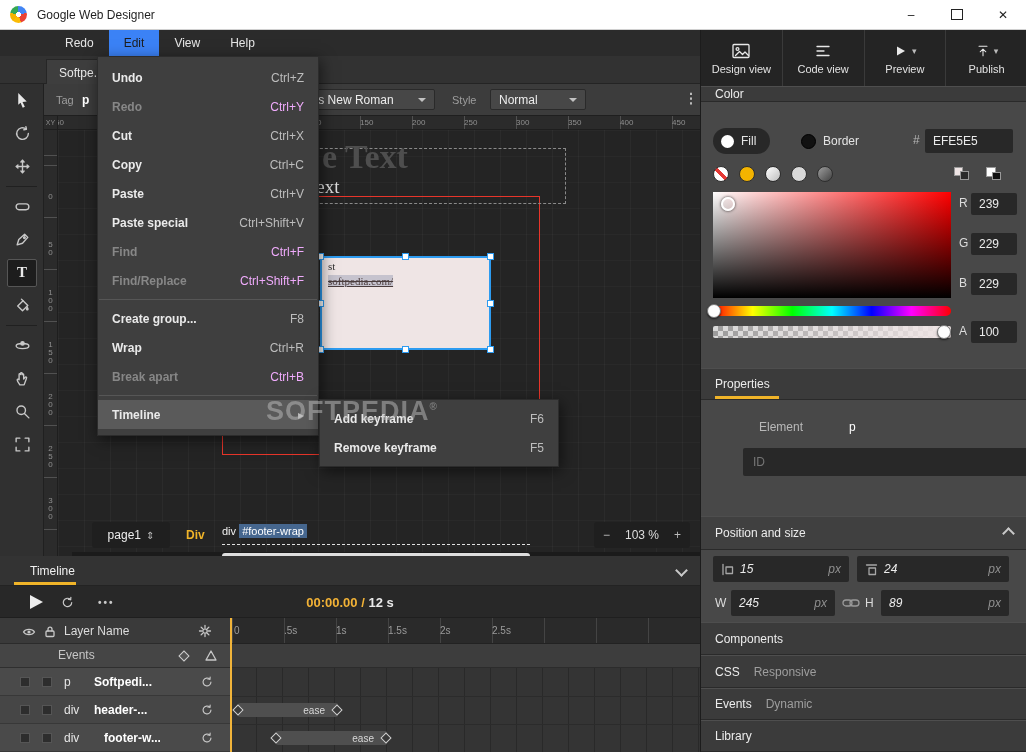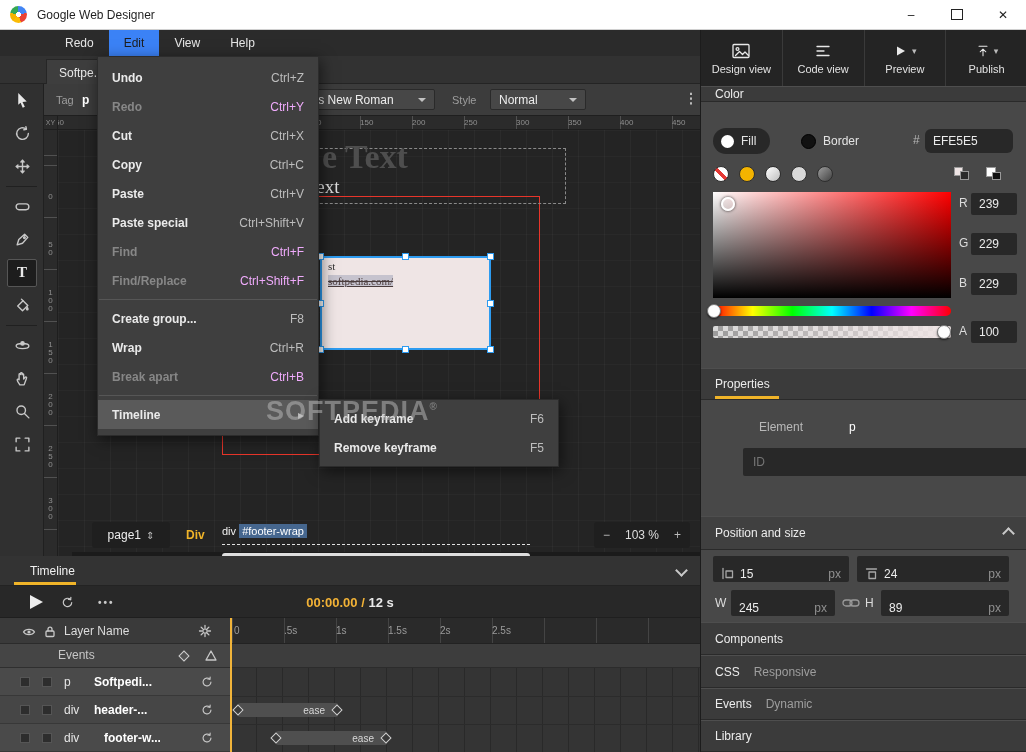--- a/index.html
+++ b/index.html
@@ -106,21 +106,21 @@
   .hue{position:absolute;left:12px;top:190px;width:238px;height:10px;border-radius:5px;
        background:linear-gradient(to right,#f00,#ff0,#0f0,#0ff,#00f,#f0f,#f00);}
   .alpha{position:absolute;left:12px;top:210px;width:238px;height:12px;border-radius:2px;
        background:linear-gradient(to right, rgba(239,229,229,0), rgb(239,229,229)),
                   repeating-conic-gradient(#9b9b9b 0% 25%, #d8d8d8 0% 50%);background-size:auto,10px 10px;}
   .slider-handle{position:absolute;width:14px;height:14px;background:#fdfdfd;border:1px solid #777;border-radius:50%;box-sizing:border-box;box-shadow:0 1px 2px rgba(0,0,0,.6);}
   .rgb-label{position:absolute;color:#dcdcdc;font-size:12px;}
   .chev{display:inline-block;width:7px;height:7px;border-right:2px solid #c9c9c9;border-bottom:2px solid #c9c9c9;}
   .chev.down{transform:rotate(45deg);}
   .chev.up{transform:rotate(-135deg);}
-  .field{background:#282828;border-radius:2px;display:flex;align-items:flex-start;padding:11px 8px;box-sizing:border-box;color:#ececec;gap:6px;}
+  .field{background:#282828;border-radius:2px;display:flex;align-items:center;padding:11px 8px;box-sizing:border-box;color:#ececec;gap:6px;font-style:italic;}
   .field .px{margin-left:auto;color:#8f8f8f;}
 
   
   .timeline{position:absolute;left:0;top:556px;width:700px;height:196px;background:#333;}
   .tl-header{position:absolute;left:0;top:0;width:700px;height:30px;background:#333;border-bottom:1px solid #232323;box-sizing:border-box;display:flex;align-items:center;padding:0 14px 0 30px;color:#f0f0f0;}
   .tl-controls{position:absolute;left:0;top:30px;width:700px;height:32px;background:#282828;border-bottom:1px solid #1f1f1f;box-sizing:border-box;}
   .play-tri{position:absolute;left:30px;top:9px;width:0;height:0;border-left:13px solid #ededed;border-top:7px solid transparent;border-bottom:7px solid transparent;}
   .tl-time{position:absolute;left:0;top:9px;width:700px;text-align:center;font-size:13px;font-weight:bold;}
   .tl-body{position:absolute;left:0;top:62px;width:700px;height:134px;}
   .tl-names{position:absolute;left:0;top:0;width:230px;height:134px;background:#3f3f3f;border-right:1px solid #242424;box-sizing:border-box;}
@@ -494,21 +494,21 @@
     <div class="abs" style="left:0;top:86px;width:326px;height:252px;">
       <div class="pill sel" style="left:12px;top:12px;">
         <span class="cdot" style="background:#fff;"></span>
         <span>Fill</span>
       </div>
       <div class="pill" style="left:92px;top:12px;">
         <span class="cdot" style="background:#111;border:1px solid #000;"></span>
         <span>Border</span>
       </div>
       <span class="abs" style="left:212px;top:17px;color:#b5b5b5;">#</span>
-      <div class="abs valbox" style="left:224px;top:13px;width:88px;height:24px;border-radius:6px;">
+      <div class="abs valbox" style="left:224px;top:13px;width:88px;height:24px;">
         <span>EFE5E5</span>
       </div>
 
       <span class="swatch" style="left:12px;top:50px;background:linear-gradient(45deg, transparent 42%, #e53935 42% 58%, transparent 58%), #fff;"></span>
       <span class="swatch" style="left:38px;top:50px;background:#f4b400;"></span>
       <span class="swatch" style="left:64px;top:50px;background:linear-gradient(135deg,#ffffff,#bdbdbd);"></span>
       <span class="swatch" style="left:90px;top:50px;background:#d9d9d9;"></span>
       <span class="swatch" style="left:116px;top:50px;background:linear-gradient(135deg,#9e9e9e,#424242);"></span>
       <svg class="abs" style="left:252px;top:50px;" width="17" height="15" viewBox="0 0 17 15">
           <rect x="1.5" y="1.5" width="8" height="8" fill="#efe5e5" stroke="#999"></rect>

